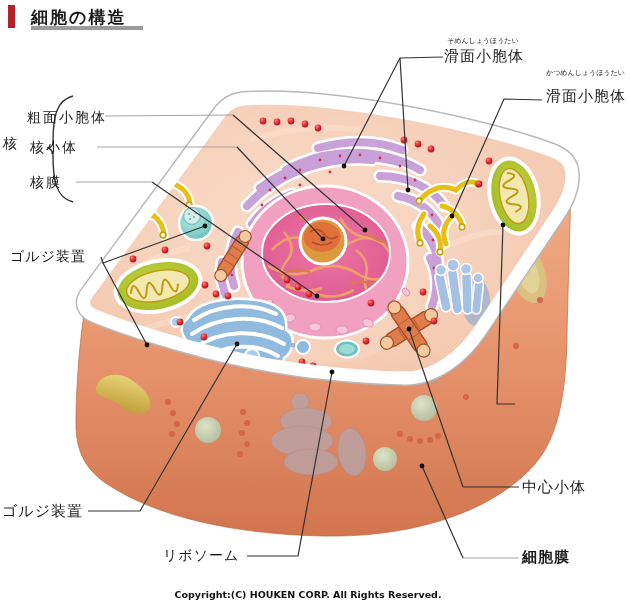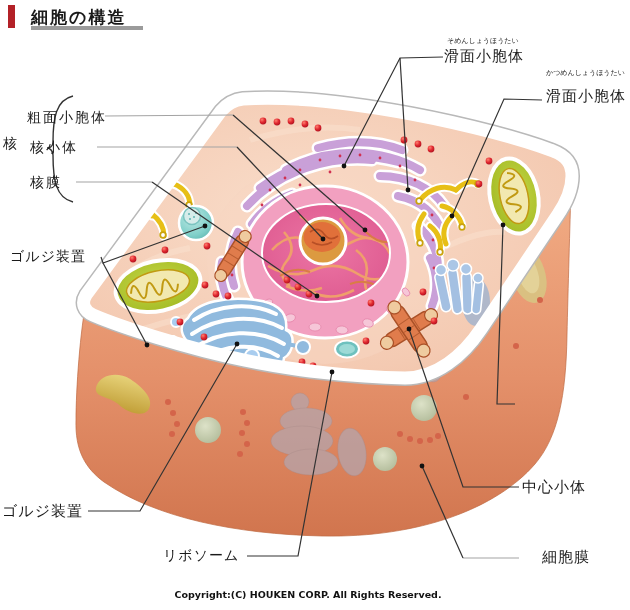--- a/index.html
+++ b/index.html
@@ -472,18 +472,18 @@
 <div class="lbl" style="left:10px;top:249px;">ゴルジ装置</div>
 <div class="lbl big" style="left:2px;top:503px;">ゴルジ装置</div>
 <div class="lbl" style="left:163px;top:548px;">リボソーム</div>
 
 <div class="furi" style="left:447px;top:36px;">そめんしょうほうたい</div>
 <div class="lbl big" style="left:444px;top:48px;">滑面小胞体</div>
 <div class="furi" style="left:546px;top:68px;">かつめんしょうほうたい</div>
 <div class="lbl big" style="left:546px;top:88px;">滑面小胞体</div>
 
 <div class="lbl big" style="left:522px;top:479px;">中心小体</div>
-<div class="lbl big" style="left:542px;top:549px;">細胞膜</div>
+<div class="lbl big" style="left:522px;top:549px;font-weight:bold;">細胞膜</div>
 
 
 <div id="copyright">Copyright:(C) HOUKEN CORP. All Rights Reserved.</div>
 
 </div>
 
 </body></html>

